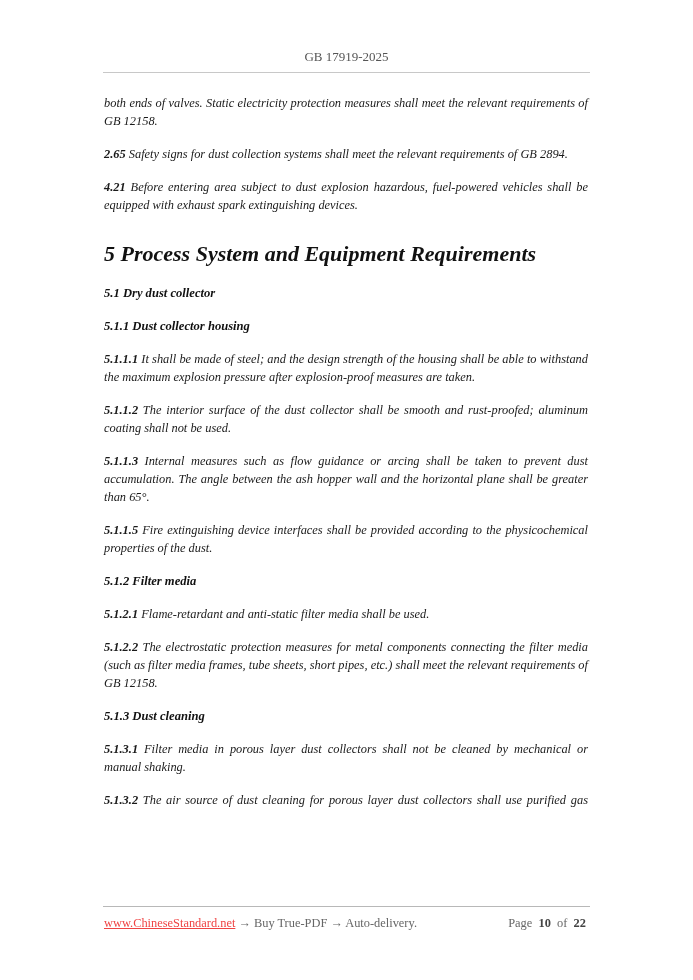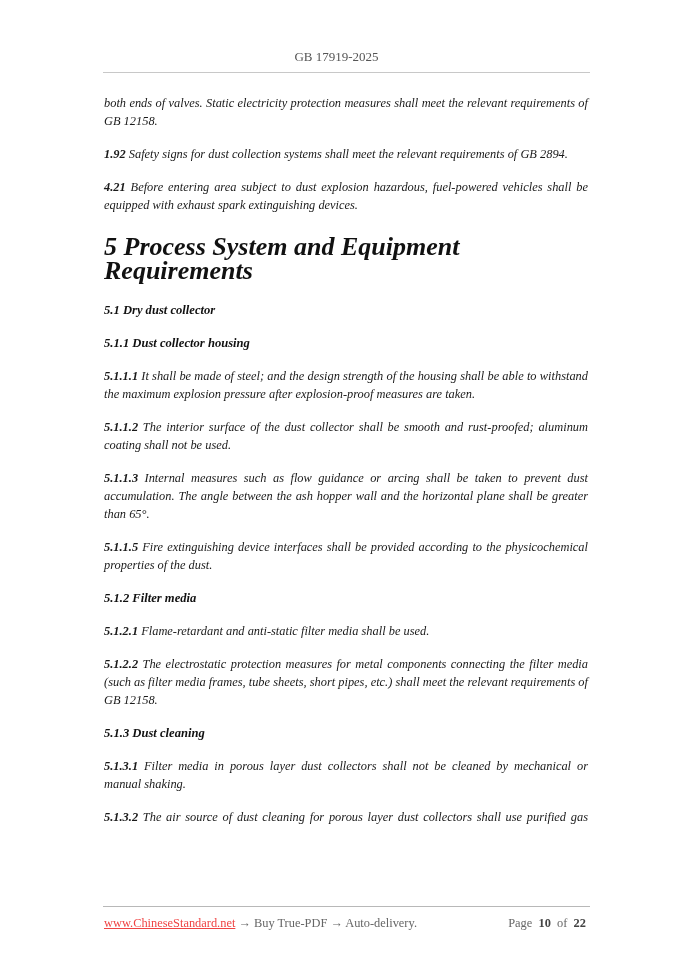--- a/index.html
+++ b/index.html
@@ -2,37 +2,37 @@
 <html><head>
   <meta charset="utf-8">
   <style>
     html, body { margin: 0; padding: 0; background: #ffffff; }
     body {
       width: 693px; height: 980px; position: relative; overflow: hidden;
       font-family: "Liberation Serif", "DejaVu Serif", serif;
       color: #1a1a1a;
     }
     .page-header {
-      position: absolute; left: 93px; top: 49px; width: 487px;
+      position: absolute; left: 103px; top: 49px; width: 487px;
       text-align: center; font-size: 13px; color: #555555;
     }
     .header-rule {
       position: absolute; left: 103px; top: 72px; width: 487px; height: 0;
       border-top: 1px solid #c8c8c8;
     }
     .content {
       position: absolute; left: 104px; top: 94px; width: 484px; font-style: italic;
     }
     .para {
       font-size: 12.4px; line-height: 18px; text-align: justify;
       margin: 0 0 15px 0;
     }
     .para .num { font-weight: bold; }
     .h1 {
-      font-size: 26px; font-weight: bold; margin: 21px 0 18px 0; line-height: 24px;
+      font-size: 22px; font-weight: bold; margin: 28px 0 18px 0; line-height: 24px;
       color: #111;
     }
     .h2, .h3 {
       font-size: 12.6px; font-weight: bold; margin: 0 0 15px 0; line-height: 18px;
       color: #111;
     }
     .footer-rule {
       position: absolute; left: 103px; top: 906px; width: 487px; height: 0;
       border-top: 1px solid #b8b8b8;
     }
@@ -46,21 +46,21 @@
 </head>
 <body>
 
 <div class="page-header">GB 17919-2025</div>
 <div class="header-rule"></div>
 
 <div class="content">
   <p class="para"><span>both ends of valves. Static electricity protection measures shall meet the relevant requirements of GB 12158.</span></p>
 
 
-  <p class="para"><span class="num">1.92</span><span> Safety signs for dust collection systems shall meet the relevant requirements of GB 2894.</span></p>
+  <p class="para"><span class="num">2.65</span><span> Safety signs for dust collection systems shall meet the relevant requirements of GB 2894.</span></p>
 
   <p class="para"><span class="num">4.21</span><span> Before entering area subject to dust explosion hazardous, fuel-powered vehicles shall be equipped with exhaust spark extinguishing devices.</span></p>
 
   <div class="h1">5 Process System and Equipment Requirements</div>
   <div class="h2">5.1 Dry dust collector</div>
   <div class="h3">5.1.1 Dust collector housing</div>
 
   <p class="para"><span class="num">5.1.1.1</span><span> It shall be made of steel; and the design strength of the housing shall be able to withstand the maximum explosion pressure after explosion-proof measures are taken.</span></p>
 
   <p class="para"><span class="num">5.1.1.2</span><span> The interior surface of the dust collector shall be smooth and rust-proofed; aluminum coating shall not be used.</span></p>

